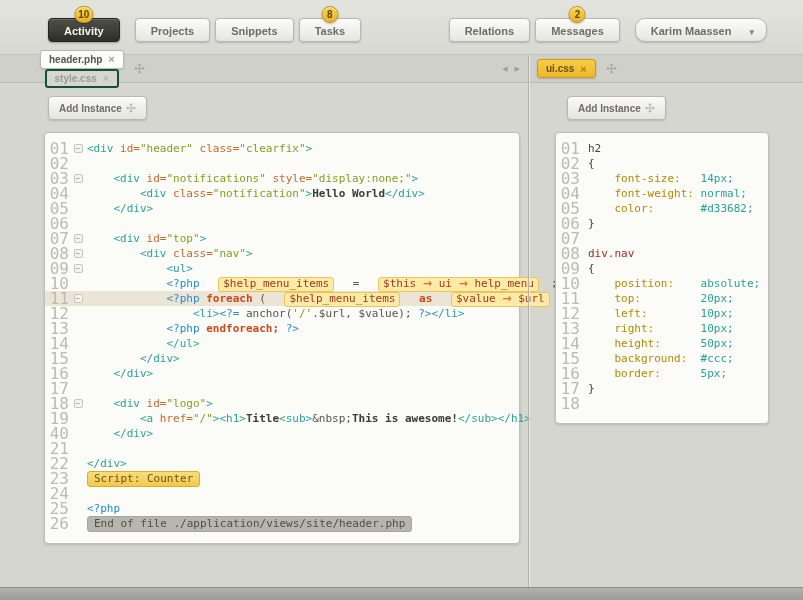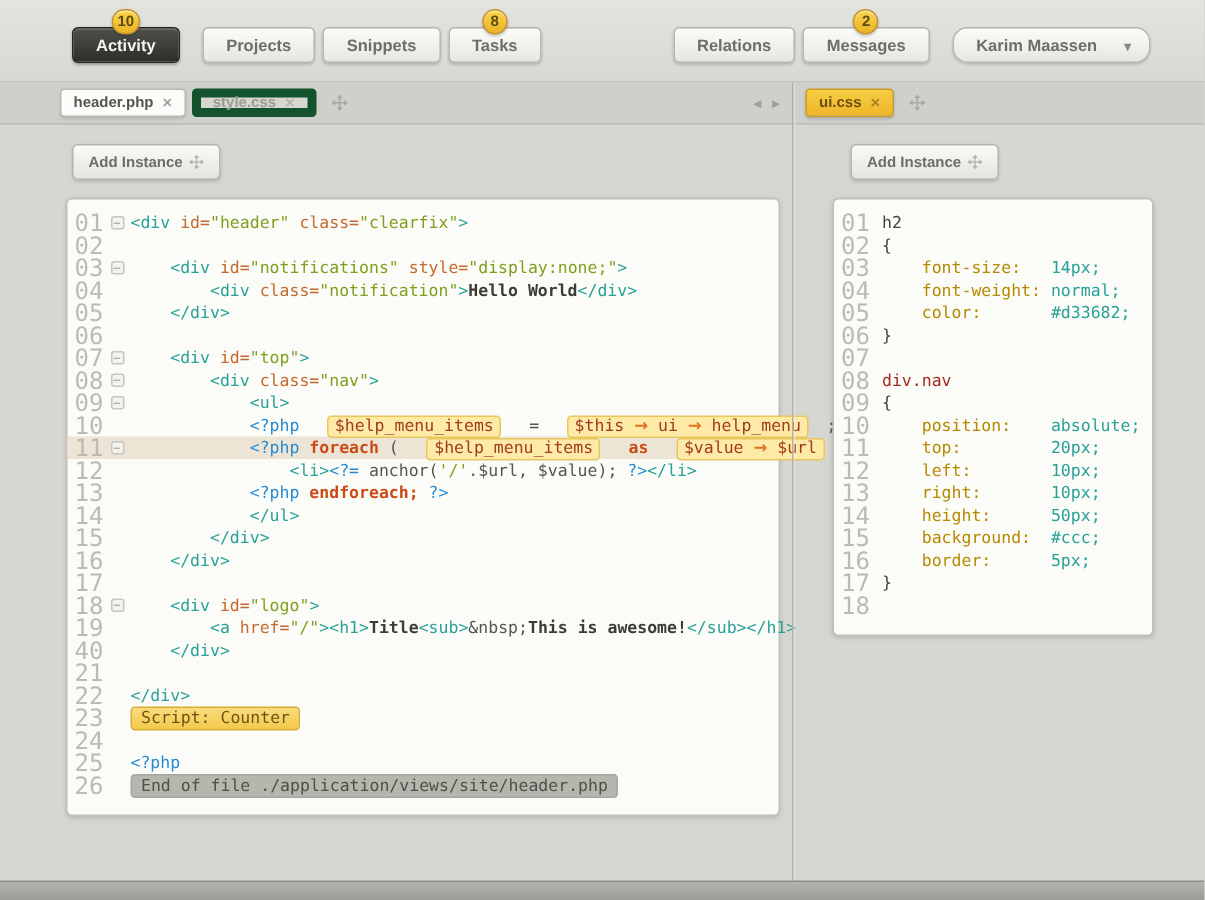--- a/index.html
+++ b/index.html
@@ -47,21 +47,21 @@
     border-bottom:1px solid #bcbcb6;display:flex;align-items:center;
   }
   .tabs-left{width:528px;box-sizing:border-box;display:flex;align-items:center;padding-left:40px;}
   .tabs-right{flex:1;display:flex;align-items:center;padding-left:9px;}
   .tab{
     display:inline-flex;align-items:center;gap:6px;height:19px;padding:0 8px;
     border-radius:3px;font-size:10px;font-weight:bold;margin-right:4px;cursor:pointer;
     box-sizing:border-box;white-space:nowrap;
   }
   .tab-active{background:#fcfcfa;border:1px solid #b9b9b2;color:#55554e;box-shadow:0 1px 2px rgba(0,0,0,.12);}
-  .tab-inactive{background:#d7d7d2;border:6px solid #14532d;color:#9b9b94;}
+  .tab-inactive{background:#d7d7d2;border:2px solid #14532d;color:#9b9b94;}
   .tab-highlight{background:linear-gradient(#f7cd43,#eeb62a);border:1px solid #c89a22;color:#6b5012;box-shadow:0 1px 2px rgba(0,0,0,.18);}
   .tab-close{font-size:11px;font-weight:bold;opacity:.55;cursor:pointer;}
   .move-icon{margin:0 6px;opacity:.6;cursor:pointer;display:inline-flex;align-items:center;}
   .tab-arrows{margin-left:auto;margin-right:8px;display:flex;gap:7px;color:#9e9e97;font-size:7px;
     font-family:"DejaVu Sans",sans-serif;cursor:pointer;}
   
   .main{display:flex;}
   .pane-left{width:528px;box-sizing:border-box;}
   .pane-right{flex:1;}
   .add-btn{
@@ -136,21 +136,21 @@
     </div>
   <div class="nav-group nav-right">
       <div class="btn"><span>Relations</span></div>
       <div class="btn"><span>Messages</span><span class="badge">2</span></div>
       <div class="btn"><span>Karim Maassen</span><span class="caret">▾</span></div>
     </div>
 </div>
 
 <div class="tabbar">
   <div class="tabs-left">
-    <span id="tabs-left-slot" style="display:inline-flex;align-items:center;">
+    <span id="tabs-left-slot" style="display:inline-flex;align-items:center;flex-direction:column;">
         <span class="tab tab-active">
           <span>header.php</span>
           <span class="tab-close">×</span>
         </span>
         <span class="tab tab-inactive">
           <span>style.css</span>
           <span class="tab-close">×</span>
         </span>
       </span>
     <span class="move-icon">

